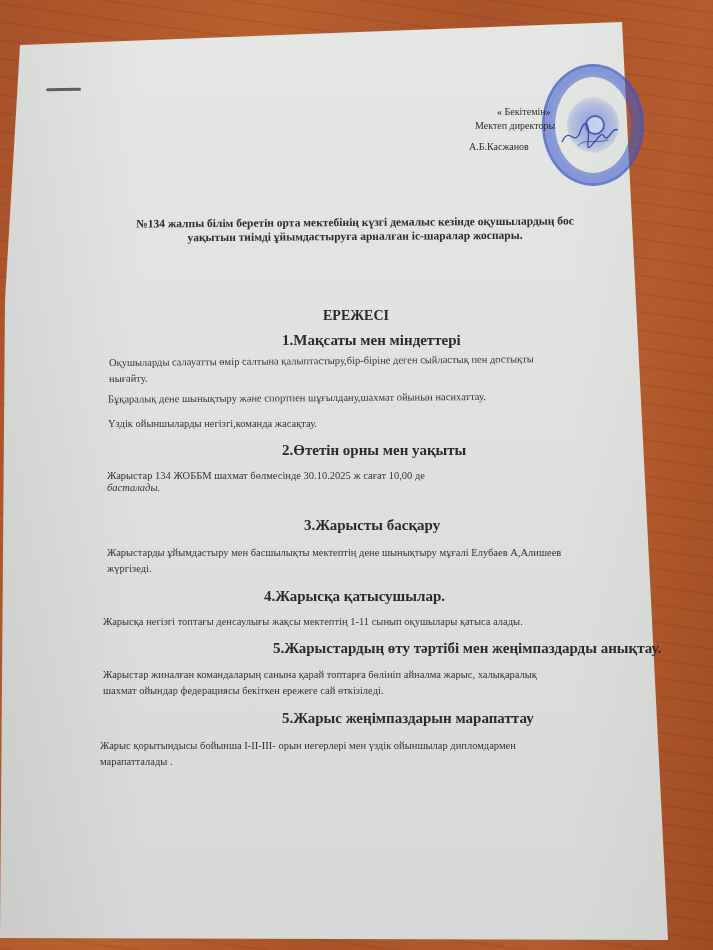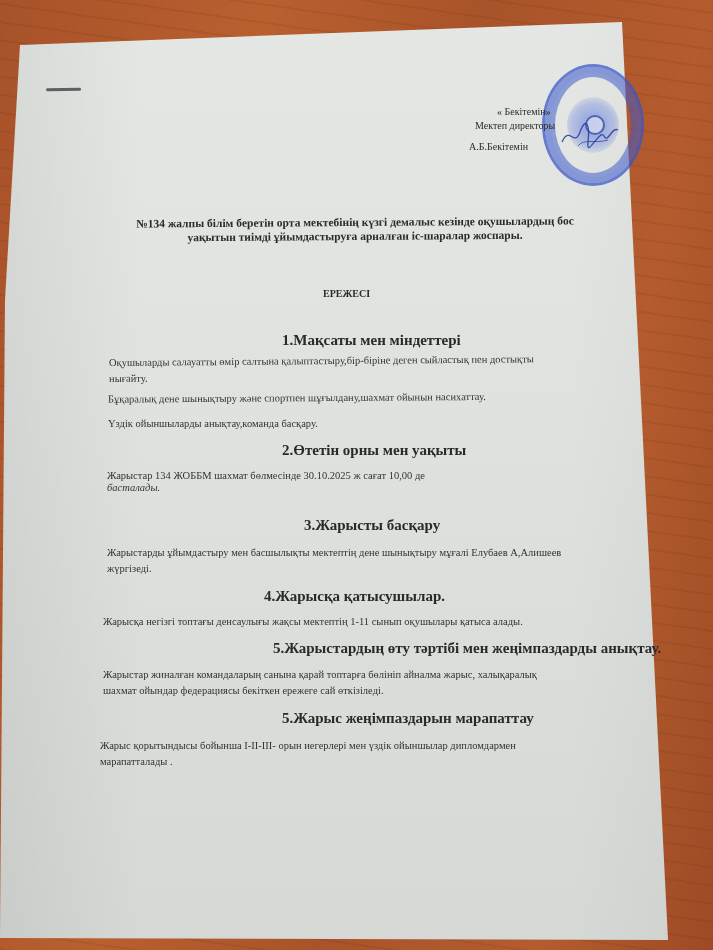--- a/index.html
+++ b/index.html
@@ -80,32 +80,32 @@
 </div>
 
 <svg class="signature" viewBox="0 0 60 30">
   <path d="M2 22 C10 5, 14 28, 20 12 S30 4, 28 22 S40 8, 44 16 S52 6, 58 10" stroke="rgba(40,55,150,0.85)" stroke-width="1.3" fill="none"></path>
   <path d="M18 26 C24 18, 34 24, 48 20" stroke="rgba(40,55,150,0.7)" stroke-width="1" fill="none"></path>
 </svg>
 
 <div class="approval">
   <div style="left:42px; top:8px;">« Бекітемін»</div>
   <div style="left:20px; top:22px;">Мектеп директоры</div>
-  <div style="left:14px; top:43px;">А.Б.Бекітемін</div>
+  <div style="left:14px; top:43px;">А.Б.Касжанов</div>
 </div>
 
 <div class="doc">
   <div class="title">№134 жалпы білім беретін орта мектебінің күзгі демалыс кезінде оқушылардың бос уақытын тиімді ұйымдастыруға арналған іс-шаралар жоспары.</div>
 
-  <div class="heading" style="left:323px; top:288px; font-size:10px;">ЕРЕЖЕСІ</div>
+  <div class="heading" style="left:323px; top:308px; font-size:14px;">ЕРЕЖЕСІ</div>
 
   <div class="heading" style="left:282px; top:332px;">1.Мақсаты мен міндеттері</div>
   <div class="para" style="left:109px; top:353px; width:460px; transform:rotate(-0.5deg);">Оқушыларды  салауатты өмір салтына қалыптастыру,бір-біріне деген сыйластық пен достықты нығайту.</div>
   <div class="para" style="left:108px; top:390px; width:460px; transform:rotate(-0.4deg);">Бұқаралық дене шынықтыру және спортпен шұғылдану,шахмат ойынын насихаттау.</div>
-  <div class="para" style="left:108px; top:416px; width:460px;">Үздік ойыншыларды анықтау,команда басқару.</div>
+  <div class="para" style="left:108px; top:416px; width:460px;">Үздік ойыншыларды негізгі,команда жасақтау.</div>
 
   <div class="heading" style="left:282px; top:442px;">2.Өтетін орны мен уақыты</div>
   <div class="para" style="left:107px; top:468px; width:460px;">Жарыстар 134 ЖОББМ шахмат бөлмесінде 30.10.2025 ж  сағат 10,00 де</div>
   <div class="para" style="left:107px; top:480px; width:460px;font-style:italic;">басталады.</div>
 
   <div class="heading" style="left:304px; top:517px;">3.Жарысты басқару</div>
   <div class="para" style="left:107px; top:545px; width:455px;">Жарыстарды ұйымдастыру мен басшылықты  мектептің дене шынықтыру  мұғалі Елубаев А,Алишеев жүргізеді.</div>
 
   <div class="heading" style="left:264px; top:588px;">4.Жарысқа қатысушылар.</div>
   <div class="para" style="left:103px; top:614px; width:520px;">Жарысқа негізгі топтағы денсаулығы жақсы мектептің 1-11 сынып оқушылары қатыса алады.</div>

